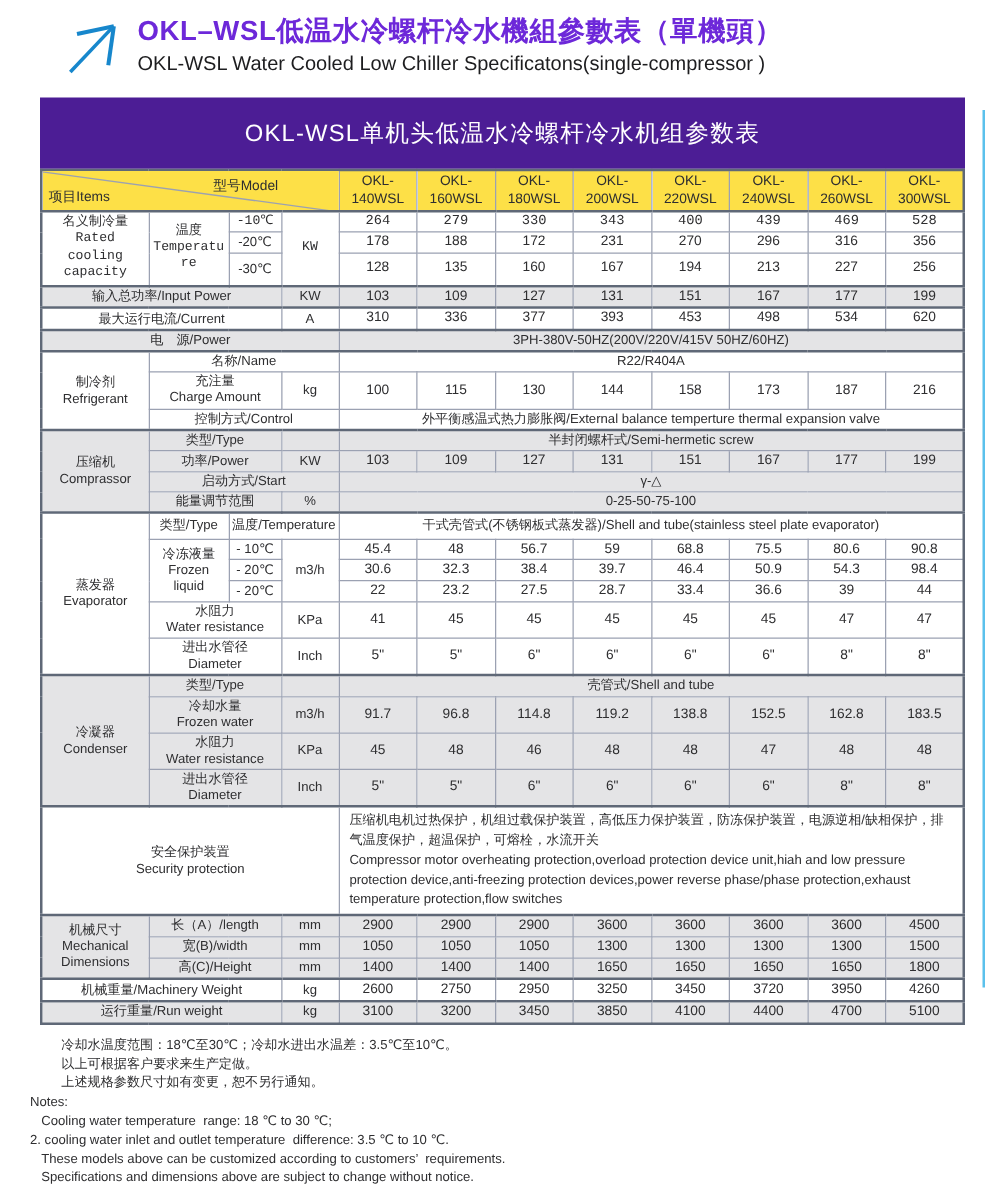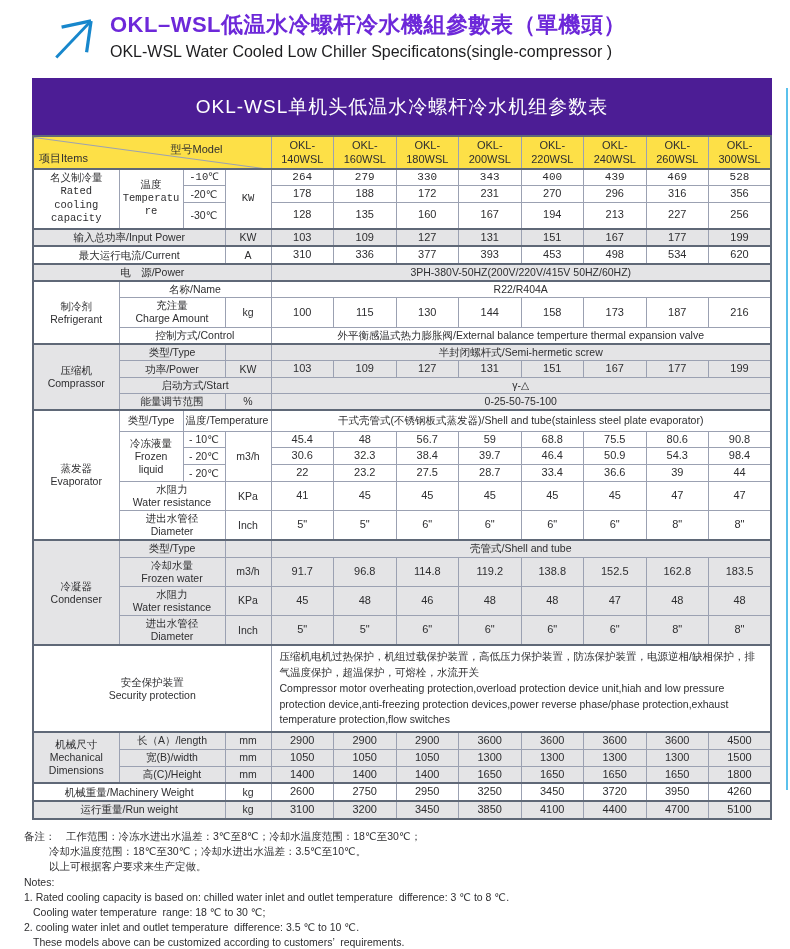--- a/index.html
+++ b/index.html
@@ -371,27 +371,26 @@
             <td class="val">4400</td>
             <td class="val">4700</td>
             <td class="val">5100</td>
           </tr>
         </tbody>
     </table>
   </div>
 
   <div class="notes">
     <div>
-        <div class="note-line">备注：　工作范围：冷冻水进出水温差：3℃至8℃；冷却水温度范围：18℃至30℃；</div>
         <div class="note-line ind">冷却水温度范围：18℃至30℃；冷却水进出水温差：3.5℃至10℃。</div>
         <div class="note-line ind">以上可根据客户要求来生产定做。</div>
+        <div class="note-line ind">上述规格参数尺寸如有变更，恕不另行通知。</div>
       </div>
     <div>
         <div class="note-line">Notes:</div>
-        <div class="note-line">1. Rated cooling capacity is based on: chilled water inlet and outlet temperature  difference: 3 ℃ to 8 ℃.</div>
         <div class="note-line ind-en">Cooling water temperature  range: 18 ℃ to 30 ℃;</div>
         <div class="note-line">2. cooling water inlet and outlet temperature  difference: 3.5 ℃ to 10 ℃.</div>
         <div class="note-line ind-en">These models above can be customized according to customers’  requirements.</div>
         <div class="note-line ind-en">Specifications and dimensions above are subject to change without notice.</div>
       </div>
   </div>
 
   <div class="edge-line"></div>
 </div>
 

